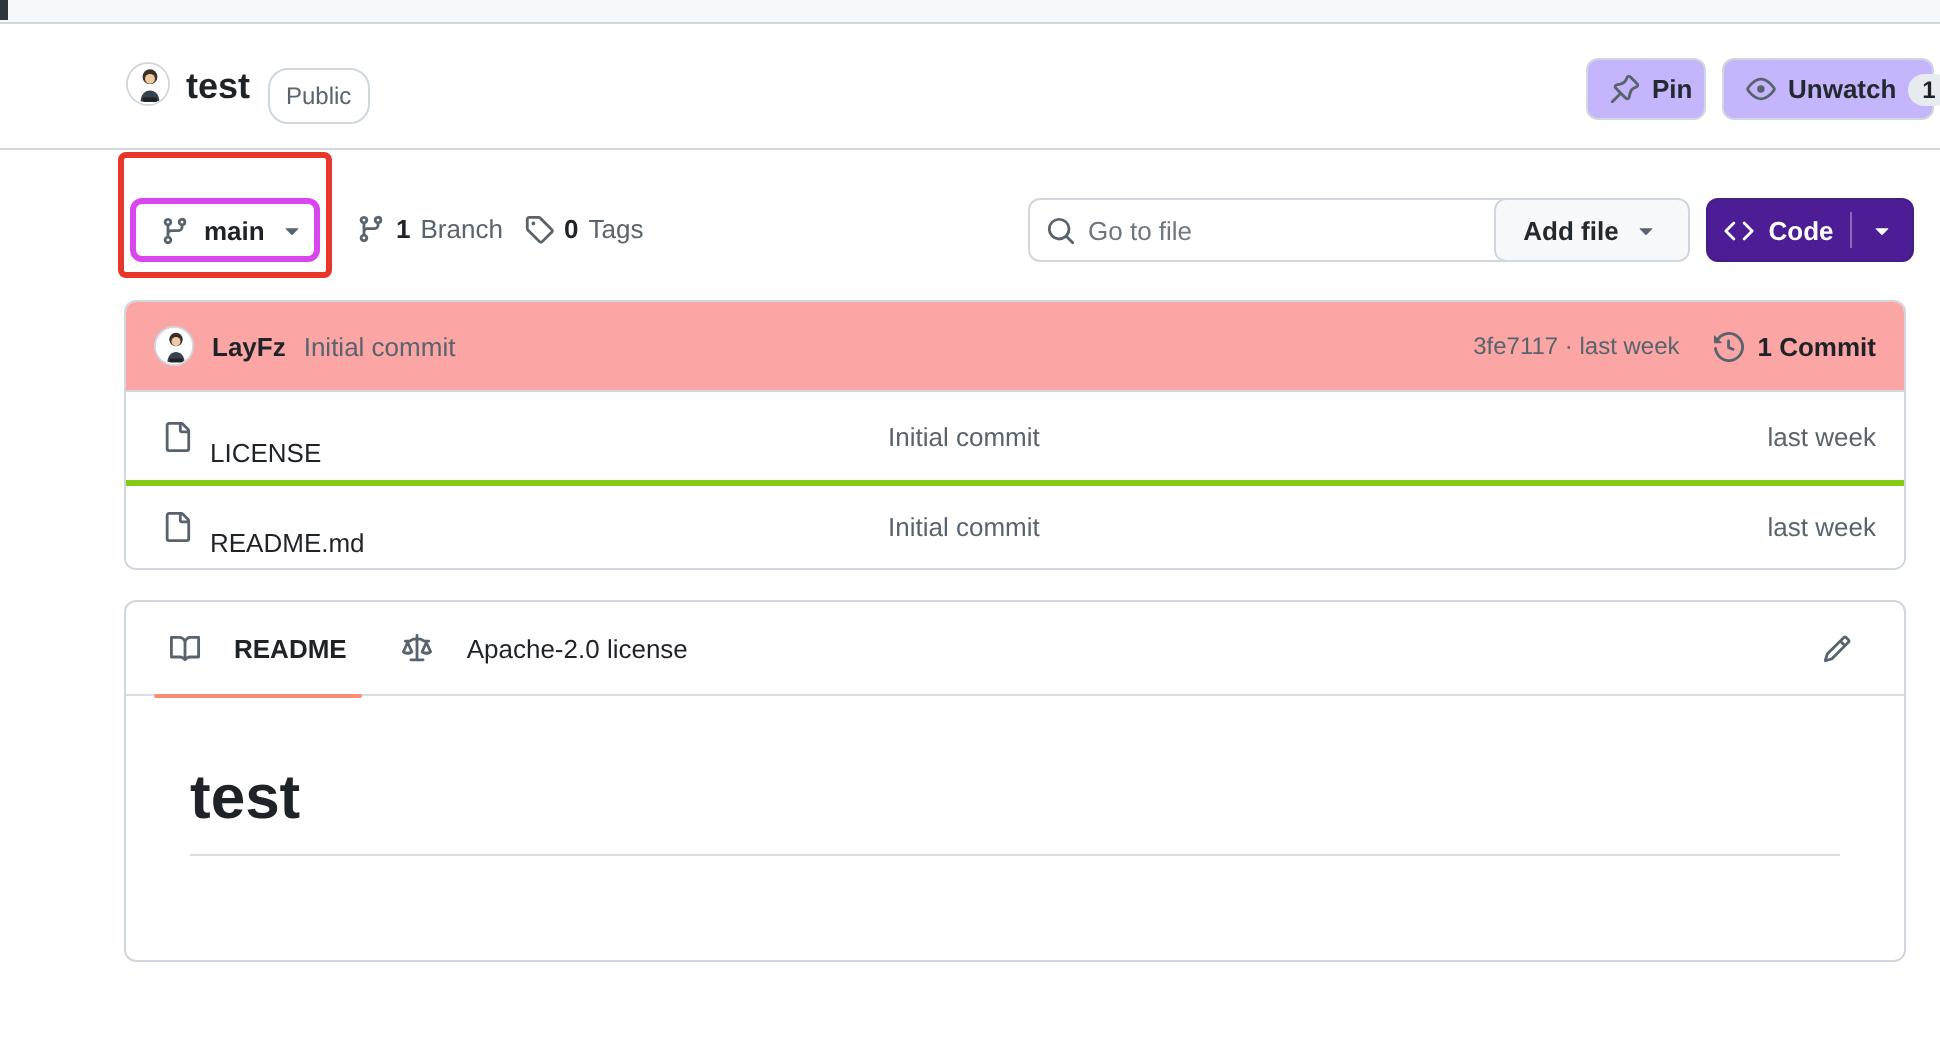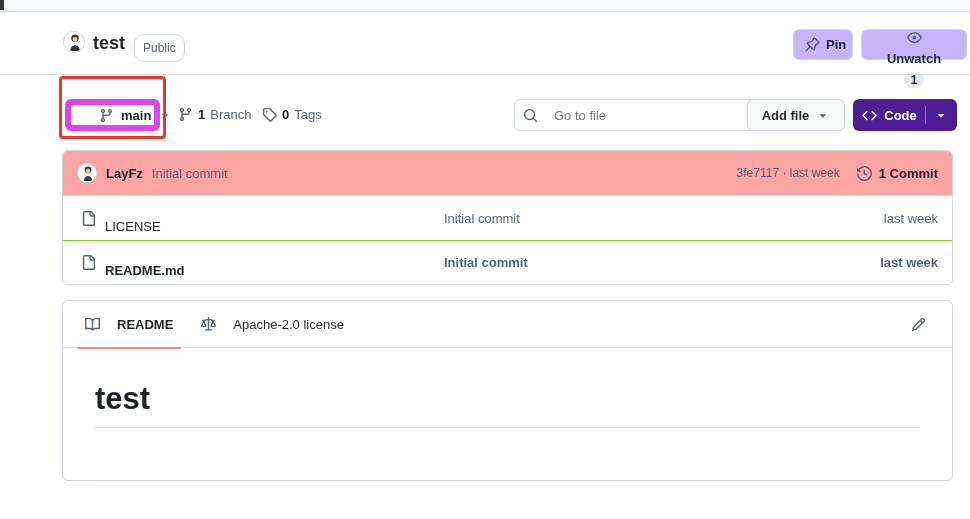--- a/index.html
+++ b/index.html
@@ -35,52 +35,52 @@
   }
   .hdr-btn {
     position: absolute; top: 29px; height: 31px;
     display: flex; align-items: center; gap: 6px; padding: 0 11px;
     background: #c4b5fd; border: 1px solid #d0d7de; border-radius: 6px;
     font-size: 13px; font-weight: 600; color: #24292f; cursor: pointer;
     font-family: inherit;
   }
   .hdr-btn .ic { color: #59636e; }
   .btn-pin { left: 793px; width: 60px; }
-  .btn-unwatch { left: 861px; width: 106px; flex-direction: column; }
+  .btn-unwatch { left: 861px; width: 106px; }
   .counter {
     background: #e7ebef; border-radius: 10px; padding: 1px 7px;
     font-size: 12px; font-weight: 600; color: #1f2328;
   }
   .header-sep { position: absolute; left: 0; top: 74px; width: 970px; height: 1px; background: #d0d7de; }
 
   
   .annotation {
     position: absolute; left: 59px; top: 76px; width: 107px; height: 63px;
     border: 3px solid #e8362a; border-radius: 4px; pointer-events: none; z-index: 5;
   }
 
   
   .branch-btn {
     position: absolute; left: 65px; top: 99px; height: 32px; width: 95px;
-    display: flex; align-items: center; gap: 7px; padding: 0 28px;
-    background: #fff; border: 6px solid #d946ef; border-radius: 6px;
+    display: flex; align-items: center; gap: 7px; padding: 0 12px;
+    background: #fff; border: 3px solid #d946ef; border-radius: 6px;
     font-size: 13px; font-weight: 600; color: #1f2328; cursor: pointer; font-family: inherit;
   }
   .branch-btn .ic, .branch-btn .caret { color: #59636e; }
   .stat {
     position: absolute; top: 107px; display: flex; align-items: center; gap: 5px;
     font-size: 13px; color: #59636e; cursor: pointer;
   }
   .stat b { color: #1f2328; font-weight: 700; }
   .stat-branches { left: 178px; }
   .stat-tags { left: 262px; }
   .gotofile {
     position: absolute; left: 514px; top: 99px; width: 271px; height: 32px;
     border: 1px solid #d0d7de; border-radius: 6px; background: #fff;
-    display: flex; align-items: center; padding: 0 8px; gap: 16px;
+    display: flex; align-items: center; padding: 0 8px; gap: 6px;
   }
   .gotofile input {
     flex: 1; border: none; outline: none; font-size: 13px; color: #1f2328;
     font-family: inherit; background: transparent;
   }
   .gotofile input::placeholder { color: #6e7781; }
   .kbd {
     border: 1px solid #d0d7de; border-radius: 5px; min-width: 19px; height: 20px;
     display: flex; align-items: center; justify-content: center;
     font-size: 11px; color: #59636e;
@@ -113,21 +113,21 @@
   .commit-author { font-weight: 700; color: #1f2328; cursor: pointer; }
   .commit-msg { color: #59636e; cursor: pointer; }
   .commit-row .spacer { flex: 1; }
   .commit-meta { font-size: 12px; color: #59636e; cursor: pointer; }
   .commit-count { display: flex; align-items: flex-start; gap: 7px; font-weight: 700; color: #1f2328; cursor: pointer; margin-left: 8px; }
   .commit-count .ic { color: #59636e; }
   .file-row {
     height: 44px; display: flex; align-items: center; padding: 0 14px; gap: 9px;
     font-size: 13px; background: #fff; cursor: pointer;
   }
-  .file-row + .file-row { border-top: 1px solid #84cc16; font-weight: bold; }
+  .file-row + .file-row { border-top: 3px solid #84cc16; }
   .file-row .ic { color: #59636e; margin-left: 4px; }
   .file-name { color: #1f2328; width: 330px; margin-top: 16px; }
   .file-msg { color: #59636e; flex: 1; }
   .file-time { color: #59636e; text-align: right; }
 
   
   .readme-box {
     position: absolute; left: 62px; top: 300px; width: 891px; height: 181px;
     border: 1px solid #d0d7de; border-radius: 6px; background: #fff;
   }

